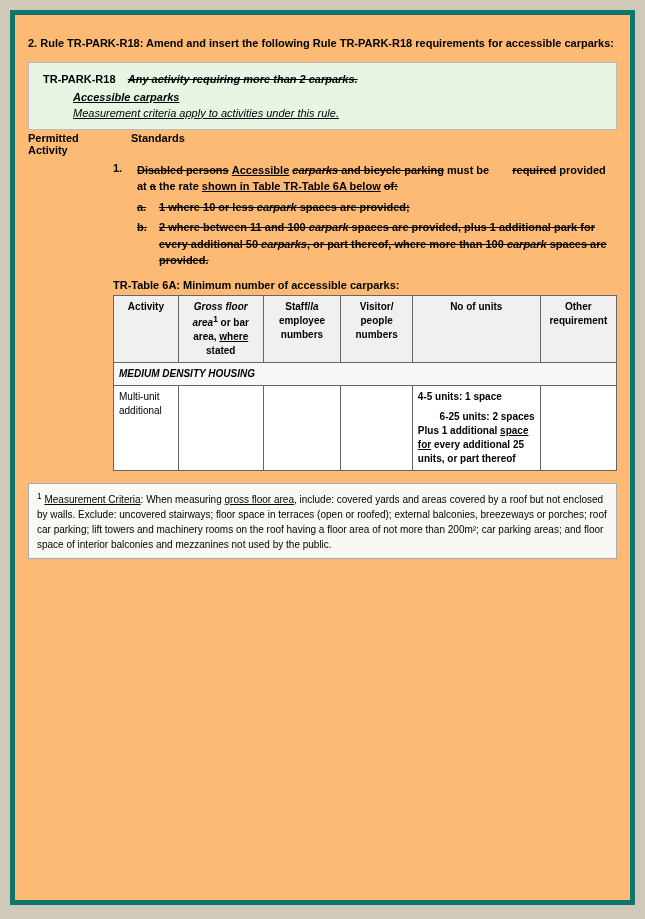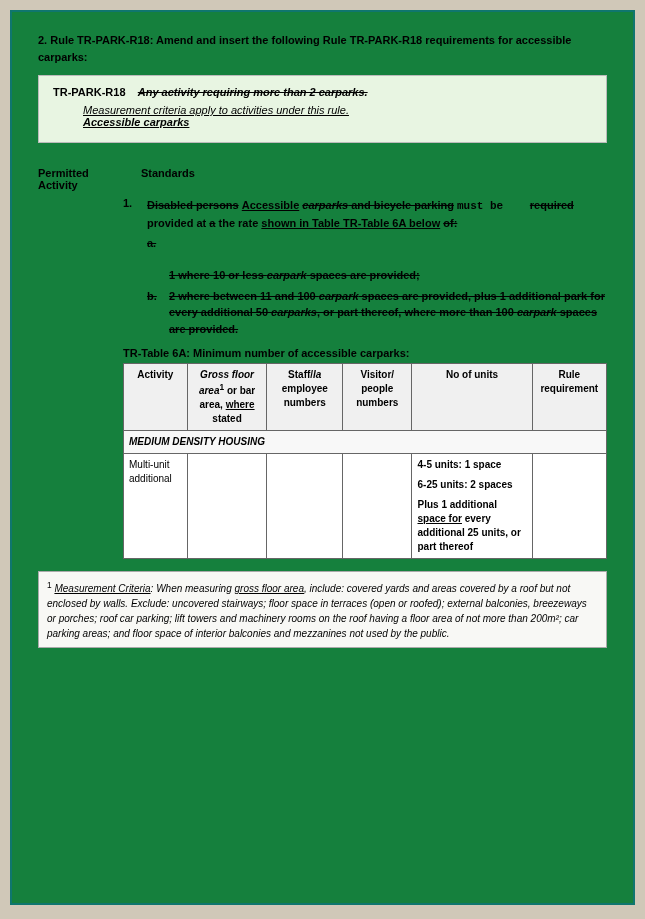--- a/index.html
+++ b/index.html
@@ -5,37 +5,37 @@
     * { box-sizing: border-box; margin: 0; padding: 0; }
     body {
       background: #d0c8b8;
       font-family: Arial, sans-serif;
       font-size: 11px;
       width: 645px;
       min-height: 919px;
       padding: 10px;
     }
     .page {
-      background: #15803d;
-      border: 2px solid #0f766e;
-      padding: 20px 26px;
+      background: #fdba74;
+      border: 5px solid #0f766e;
+      padding: 20px 13px;
       min-height: 895px;
       position: relative;
     }
     .rule-heading {
       font-size: 11px;
       font-weight: bold;
       margin-bottom: 10px;
       line-height: 1.5;
     }
     .green-box {
       background: #e8f5e2;
       border: 1px solid #bbb;
       padding: 10px 14px;
-      margin-bottom: 24px;
+      margin-bottom: 2px;
     }
     .green-box .rule-id {
       font-weight: bold;
       font-size: 11px;
     }
     .section-label {
       display: flex;
       gap: 23px;
       margin-bottom: 6px;
     }
@@ -99,74 +99,74 @@
       background: #f8f8f8;
     }
     .footnote-box {
       border: 1px solid #aaa;
       padding: 6px 8px;
       margin-top: 12px;
       font-size: 10px;
       line-height: 1.5;
       background: #f8f8f5;
     }
-    .footnote-box .italic { font-style: italic; }
+    .footnote-box .italic { }
     .footnote-box .underline { text-decoration: underline; }
   </style>
 </head>
 <body>
 
 <div class="page">
 
   <div class="rule-heading">
     <span>2.  Rule TR-PARK-R18:  Amend and insert the following Rule TR-PARK-R18 requirements for accessible carparks:</span>
   </div>
 
   <div class="green-box">
     <div style="margin-bottom:6px;">
       <span class="rule-id">TR-PARK-R18</span>
       &nbsp;&nbsp;
       <span style="text-decoration:line-through; font-weight:bold; font-style:italic;">Any activity requiring more than 2 carparks.</span>
     </div>
+    <div style="margin-bottom:4px; font-weight:bold; font-style:italic; text-decoration:underline; text-indent:30px;">
+      <span>Accessible carparks</span>
+    </div>
     <div style="font-style:italic; text-decoration:underline; text-indent:30px;">
       <span>Measurement criteria apply to activities under this rule.</span>
-    </div>
-    <div style="margin-bottom:4px; font-weight:bold; font-style:italic; text-decoration:underline; text-indent:30px;">
-      <span>Accessible carparks</span>
     </div>
   </div>
 
   <div class="section-label">
     <div style="width:80px; flex-shrink:0;">
       <div style="font-weight:bold;">Permitted</div>
       <div style="font-weight:bold;">Activity</div>
     </div>
     <div style="font-weight:bold;">Standards</div>
   </div>
 
   <div class="content-block">
     <ul class="numbered-list">
       <li>
         <span class="list-num bold">1.</span>
         <div class="list-text">
           <span style="text-decoration:line-through; font-weight:bold;">Disabled persons</span>
           <span style="font-weight:bold;"> </span>
           <span style="text-decoration:underline; font-weight:bold;">Accessible</span>
           <span style="text-decoration:line-through; font-weight:bold;"> <em>carparks</em> and bicycle parking</span>
-          <span style="font-weight:bold;font-family:Liberation Mono, monospace;"> must be </span>
+          <span style="font-weight:bold;"> must be </span>
           <span style="text-decoration:line-through; font-weight:bold;margin-left:20px;">required</span>
           <span style="font-weight:bold;"> provided at </span>
           <span style="text-decoration:line-through; font-weight:bold;">a</span>
           <span style="font-weight:bold;"> the rate </span>
           <span style="text-decoration:underline; font-weight:bold;">shown in Table TR-Table 6A below</span>
           <span style="text-decoration:line-through; font-weight:bold;"> of:</span>
           <ul class="sub-list">
             <li>
               <span class="sub-label" style="text-decoration:line-through; font-weight:bold;">a.</span>
-              <span style="text-decoration:line-through; font-weight:bold;margin-top:32px;">
+              <span style="text-decoration:line-through; font-weight:bold;">
                 1 where 10 or less <em>carpark</em> spaces are provided;
               </span>
             </li>
             <li>
               <span class="sub-label" style="text-decoration:line-through; font-weight:bold;">b.</span>
               <span style="text-decoration:line-through; font-weight:bold;">
                 2 where between 11 and 100 <em>carpark</em> spaces are provided, plus 1 additional park for every additional 50 <em>carparks</em>, or part thereof, where more than 100 <em>carpark</em> spaces are provided.
               </span>
             </li>
           </ul>
@@ -177,36 +177,36 @@
     <div class="table-title">TR-Table 6A: Minimum number of accessible carparks:</div>
 
     <table class="data-table">
       <thead>
         <tr>
           <th>Activity</th>
           <th><em>Gross floor area</em><sup>1</sup> or bar area, <span style="text-decoration:underline;text-align:center;">where</span> stated</th>
           <th>Staff/<em>la</em> employee numbers</th>
           <th>Visitor/ people numbers</th>
           <th>No of units</th>
-          <th>Rule requirement</th>
+          <th>Other requirement</th>
         </tr>
       </thead>
       <tbody>
         <tr class="section-row">
           <td colspan="6"><em>MEDIUM DENSITY HOUSING</em></td>
         </tr>
         <tr>
           <td>Multi-unit additional</td>
           <td></td>
           <td></td>
           <td></td>
           <td>
             <div><strong>4-5 units: 1 space</strong></div>
-            <div style="margin-top:6px;"><strong>6-25 units: 2 spaces</strong></div>
-            <div style="margin-top:6px;"><strong>Plus 1 additional <span style="text-decoration:underline;">space for</span> every additional 25 units, or part thereof</strong></div>
+            <div style="margin-top:6px;text-align:right;"><strong>6-25 units: 2 spaces</strong></div>
+            <div style=""><strong>Plus 1 additional <span style="text-decoration:underline;">space for</span> every additional 25 units, or part thereof</strong></div>
           </td>
           <td></td>
         </tr>
       </tbody>
     </table>
   </div>
 
   <div class="footnote-box">
     <span>
       <sup>1</sup> <span class="italic"><span class="underline">Measurement Criteria</span>: When measuring <span class="underline">gross floor area</span>, include: covered yards and areas covered by a roof but not enclosed by walls. Exclude: uncovered stairways; floor space in terraces (open or roofed); external balconies, breezeways or porches; roof car parking; lift towers and machinery rooms on the roof having a floor area of not more than 200m²; car parking areas; and floor space of interior balconies and mezzanines not used by the public.</span>

